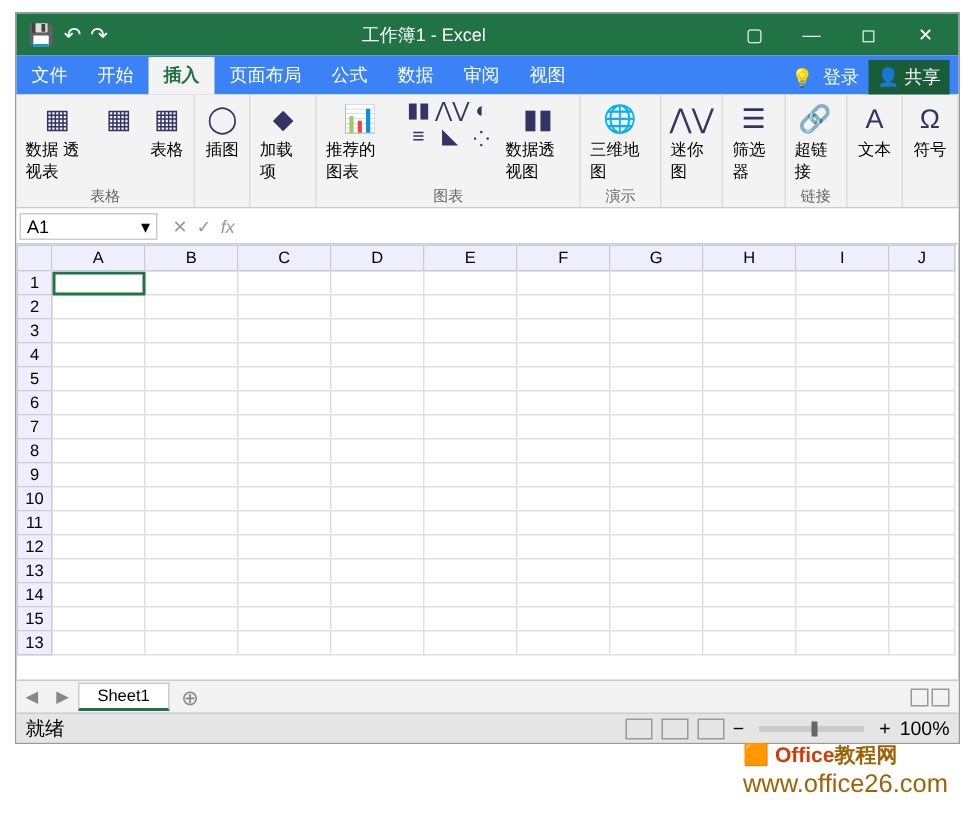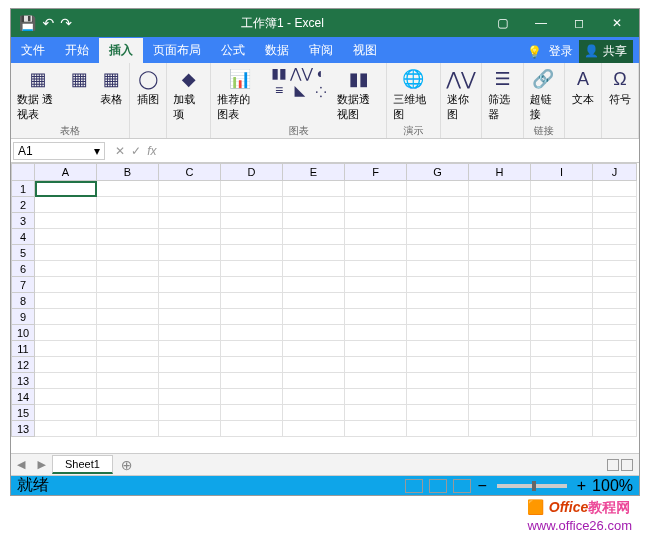--- a/index.html
+++ b/index.html
@@ -36,29 +36,29 @@
     .rowhead { width: 24px; height: 16px; border: 1px solid #ccc; border-top: none; background: #eef; display: flex; align-items: center; justify-content: center; font-size: 11px; }
     .cells { display: grid; position: relative; }
     .cell { border-right: 1px solid #e0e0e0; border-bottom: 1px solid #e0e0e0; height: 16px; }
     .active-cell { position: absolute; border: 2px solid #217346; background: #fff; pointer-events: none; }
     .sheettabs { display: flex; align-items: center; height: 22px; border-top: 1px solid #ccc; font-size: 11px; background: #f3f3f3; }
     .navbtn { padding: 0 6px; color: #888; }
     .sheettab { background: #fff; border: 1px solid #ccc; border-bottom: 2px solid #217346; padding: 2px 12px; }
     .addsheet { padding: 0 8px; color: #888; font-size: 14px; }
     .sheettabs-right { margin-left: auto; display: flex; gap: 2px; padding-right: 6px; }
     .minisq { width: 12px; height: 12px; border: 1px solid #999; }
-    .statusbar { display: flex; align-items: center; height: 20px; border-top: 1px solid #ccc; font-size: 16px; background: #0ea5e9; padding: 0 6px; }
+    .statusbar { display: flex; align-items: center; height: 20px; border-top: 1px solid #ccc; font-size: 13px; background: #e5e5e5; padding: 0 6px; }
     .statusbar-right { margin-left: auto; display: flex; align-items: center; gap: 6px; }
     .viewbtn { width: 18px; height: 14px; border: 1px solid #999; display: inline-block; }
     .zoom-slider { width: 70px; height: 4px; background: #ccc; margin: 0 4px; position: relative; }
     .zoom-slider::after { content: ''; position: absolute; left: 50%; top: -3px; width: 4px; height: 10px; background: #666; }
     .watermark { position: absolute; bottom: 14px; right: 18px; font-size: 14px; color: #333; text-align: left; }
-    .watermark .t1 { color: #d83b01; font-weight: bold; font-style: italic; }
-    .watermark .t2 { color: #ec4899; font-weight: bold; }
-    .watermark .url { color: #a21caf; font-size: 13px; }
+    .watermark .t1 { color: #d83b01; font-weight: bold; }
+    .watermark .t2 { color: #a16207; font-weight: bold; }
+    .watermark .url { color: #a16207; font-size: 17px; }
   </style>
 </head>
 <body>
 
 <div class="window">
 
   <div class="titlebar">
     <div class="qat">
       <span>💾</span>
       <span>↶</span>

